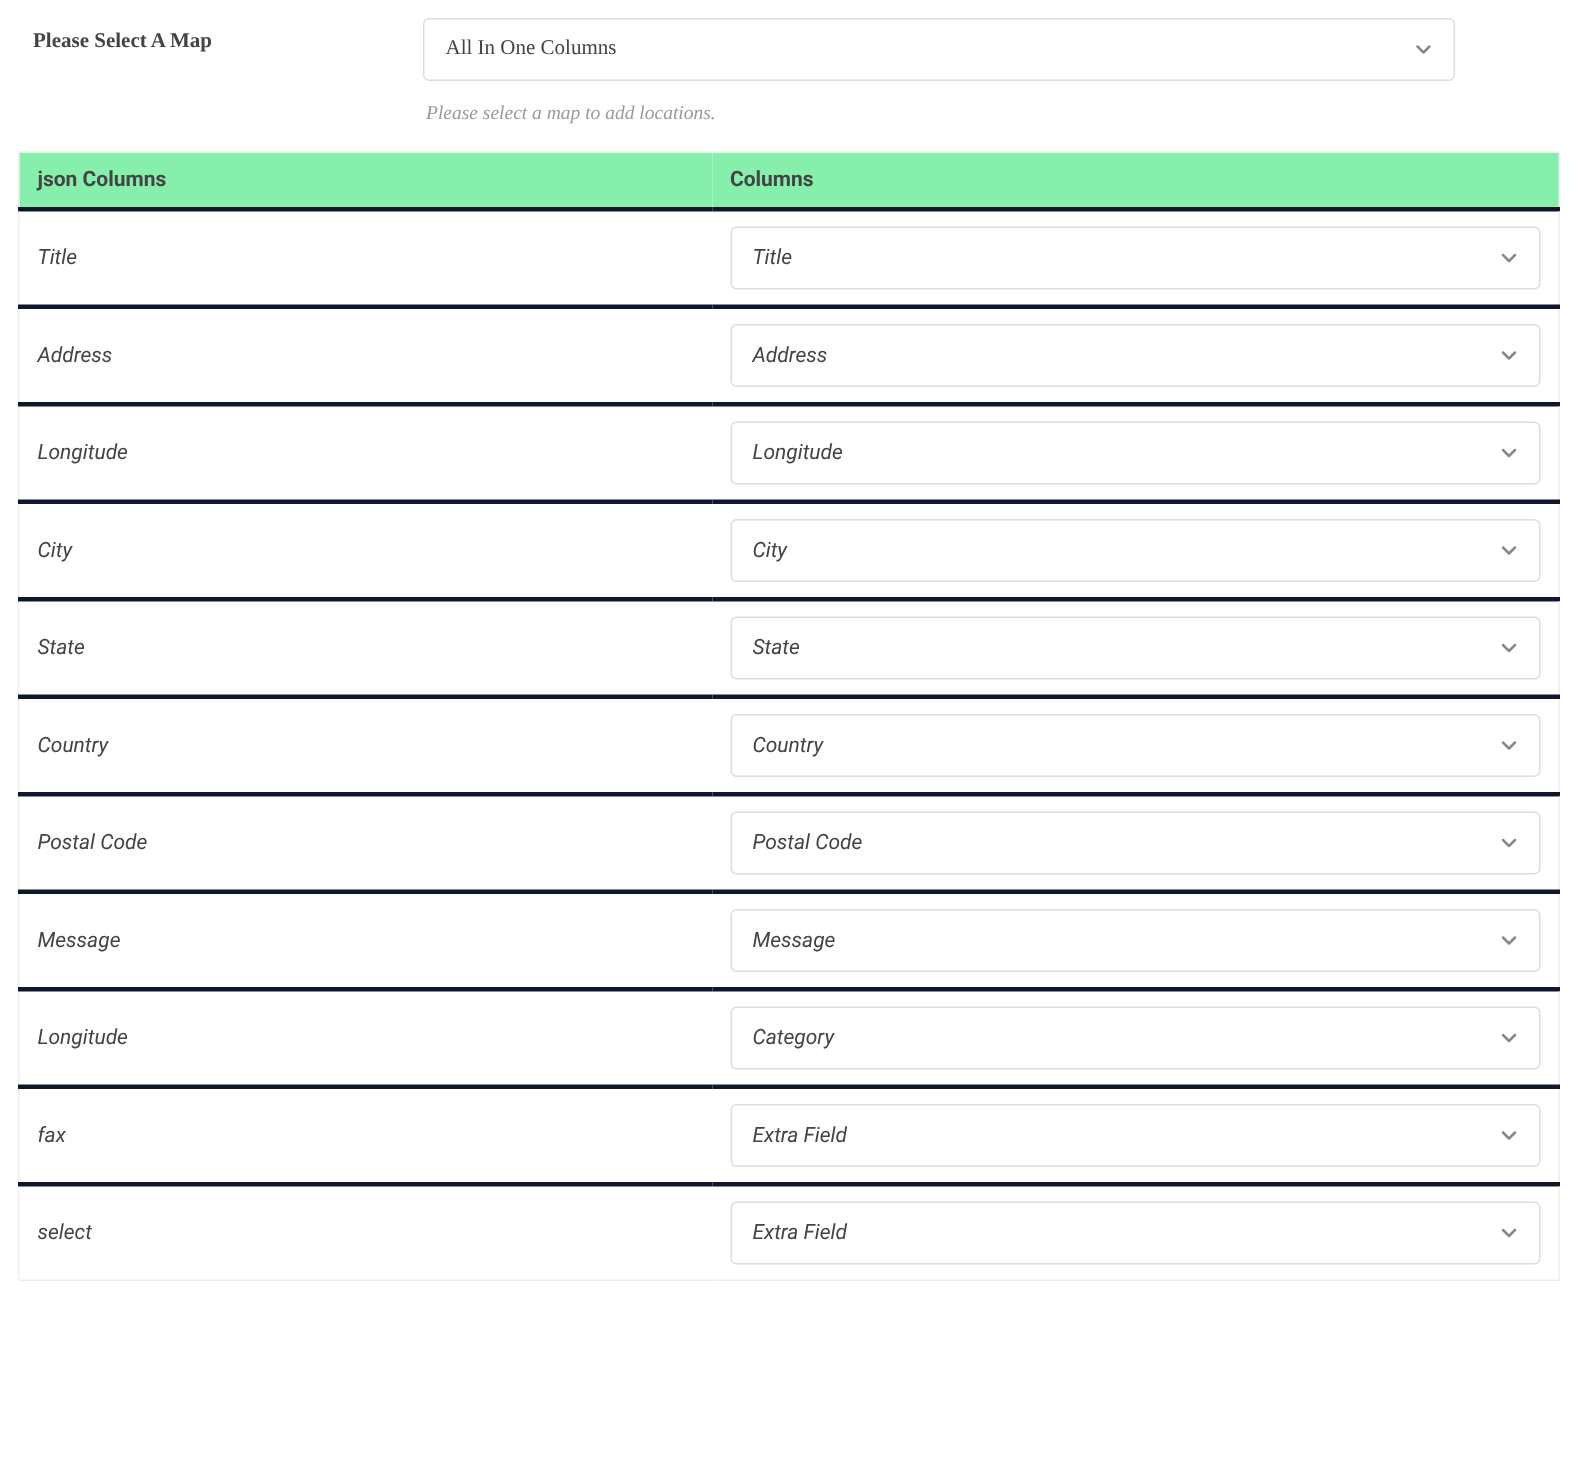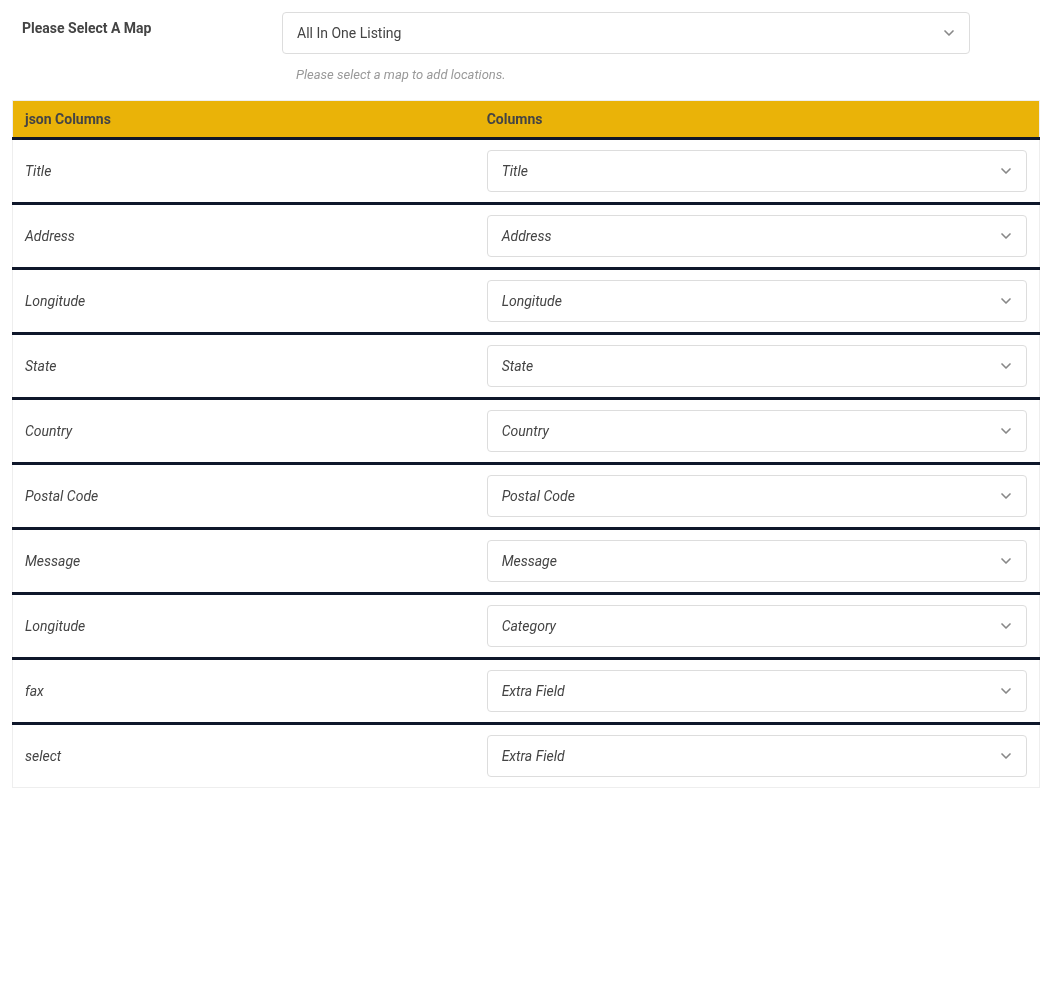--- a/index.html
+++ b/index.html
@@ -8,20 +8,21 @@
     padding: 12px;
     font-family: -apple-system, BlinkMacSystemFont, "Segoe UI", Roboto, "Helvetica Neue", Arial, sans-serif;
     font-size: 14px;
     color: #444;
     background: #fff;
   }
   .top-row {
     display: flex;
     align-items: flex-start;
     margin-bottom: 18px;
+    font-family: Liberation Serif, serif;
   }
   .top-label {
     width: 270px;
     padding-top: 8px;
     padding-left: 10px;
     font-weight: 700;
     color: #444;
   }
   .top-control {
     flex: 1;
@@ -49,32 +50,32 @@
     transform: translateY(-50%);
     width: 16px;
     height: 16px;
     color: #888;
   }
   .helper-text {
     font-size: 13px;
     font-style: italic;
     color: #999;
     margin-top: 13px;
-    margin-left: 14px;
+    margin-left: 2px;
   }
   table.assign-table {
     width: 100%;
     border-collapse: collapse;
     border: 1px solid #eee;
   }
   table.assign-table thead th {
     text-align: left;
     font-weight: 700;
     color: #444;
-    background: #eab308;
+    background: #86efac;
     padding: 10px 12px;
     font-size: 14px;
   }
   table.assign-table tbody td {
     border-top: 3px solid #0f172a;
     padding: 10px 12px;
     vertical-align: middle;
     color: #444;
     font-style: italic;
   }
@@ -85,21 +86,21 @@
     height: 42px;
   }
 </style>
 </head>
 <body>
 
 <div class="top-row">
   <div class="top-label">Please Select A Map</div>
   <div class="top-control">
     <div class="select-box">
-      <span>All In One Listing</span>
+      <span>All In One Columns</span>
       <svg class="chevron" viewBox="0 0 24 24" fill="none" stroke="currentColor" stroke-width="2.5" stroke-linecap="round" stroke-linejoin="round">
         <polyline points="6 9 12 15 18 9"></polyline>
       </svg>
     </div>
     <div class="helper-text">Please select a map to add locations.</div>
   </div>
 </div>
 
 <table class="assign-table">
   <thead>
@@ -136,20 +137,31 @@
         <td class="col-assign">
           <div class="select-box">
             <span>Longitude</span>
             <svg class="chevron" viewBox="0 0 24 24" fill="none" stroke="currentColor" stroke-width="2.5" stroke-linecap="round" stroke-linejoin="round">
               <polyline points="6 9 12 15 18 9"></polyline>
             </svg>
           </div>
         </td>
       </tr>
       <tr>
+        <td class="col-name">City</td>
+        <td class="col-assign">
+          <div class="select-box">
+            <span>City</span>
+            <svg class="chevron" viewBox="0 0 24 24" fill="none" stroke="currentColor" stroke-width="2.5" stroke-linecap="round" stroke-linejoin="round">
+              <polyline points="6 9 12 15 18 9"></polyline>
+            </svg>
+          </div>
+        </td>
+      </tr>
+      <tr>
         <td class="col-name">State</td>
         <td class="col-assign">
           <div class="select-box">
             <span>State</span>
             <svg class="chevron" viewBox="0 0 24 24" fill="none" stroke="currentColor" stroke-width="2.5" stroke-linecap="round" stroke-linejoin="round">
               <polyline points="6 9 12 15 18 9"></polyline>
             </svg>
           </div>
         </td>
       </tr>

